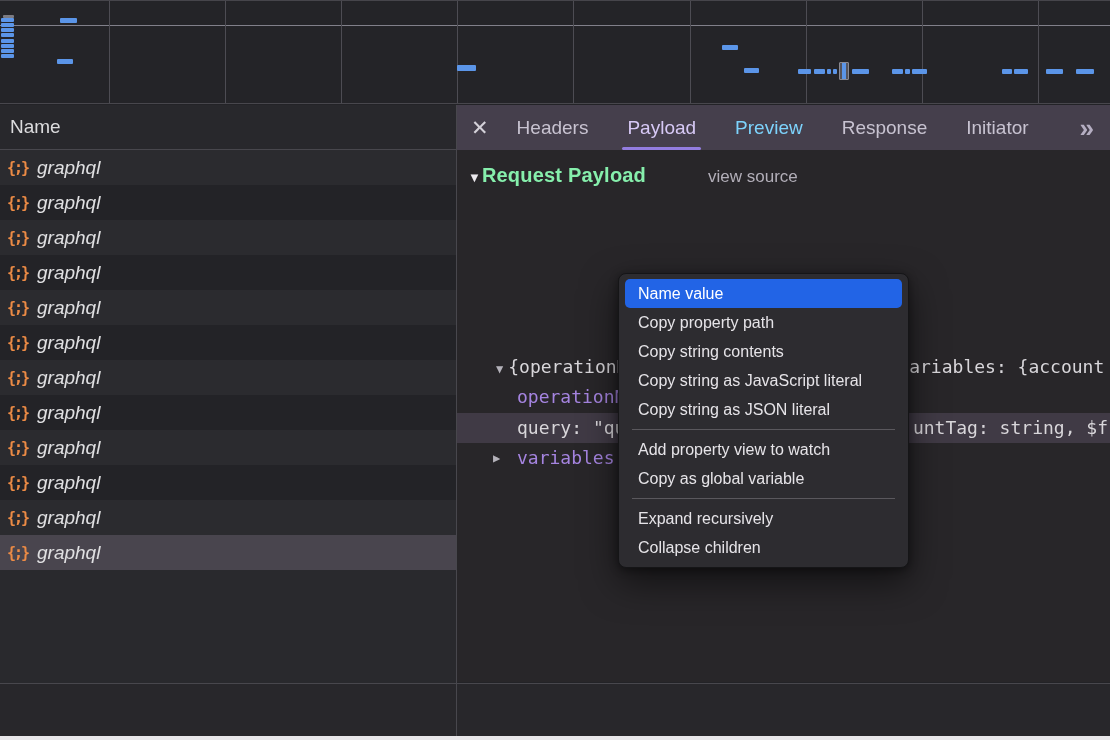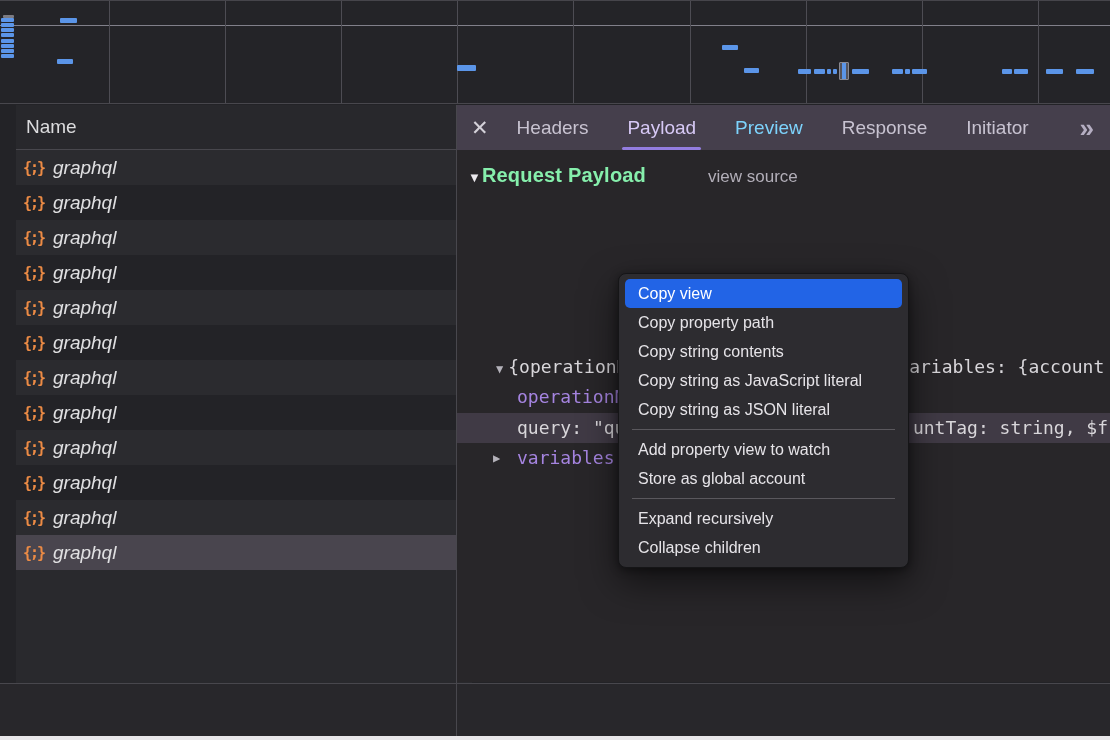--- a/index.html
+++ b/index.html
@@ -15,21 +15,21 @@
     position:absolute; left:0; top:0; width:1110px; height:104px;
     background:#242428; border-top:1px solid #46454b; border-bottom:1px solid #48474d;
   }
   .gridline { position:absolute; top:0; bottom:0; width:1px; background:#4d4c53; }
   .ov-hline { position:absolute; left:0; right:0; top:24px; height:1px; background:#81808a; }
   .wbar { position:absolute; border-radius:1px; }
   .wbar.marker { background:#55545c; border:1px solid #8b8a92; display:flex; align-items:center; justify-content:center; }
   .wbar.marker i { display:block; width:4px; height:100%; }
 
   
-  .list-panel { position:absolute; left:16px; top:105px; width:456px; height:578px; background:#29292d; }
+  .list-panel { position:absolute; left:0; top:105px; width:456px; height:578px; background:#29292d; }
   .list-header {
     height:45px; background:#28282c; border-bottom:1px solid #48474d;
     display:flex; align-items:center; padding-left:10px;
   }
   .list-header span { font-size:19px; color:#dcdcde; }
   .rows { position:absolute; left:0; right:0; top:45px; bottom:0; overflow:hidden; }
   .req-row { height:35px; display:flex; align-items:center; padding-left:7px; }
   .req-row .jicon {
     font-family:"DejaVu Sans Mono", monospace; font-size:15px; font-weight:bold;
     letter-spacing:-2px; width:30px; flex:0 0 30px;
@@ -221,26 +221,26 @@
         <span class="gut" style="position:absolute; left:36px;">▶</span>
         <span class="key" style="padding-left: 60px; display: inline-block; color: rgb(165, 132, 224);" id="varkey">variables</span>
       </div>
     </div>
   </div>
 
   <div class="bottom-bar"></div>
   <div class="bottom-strip"></div>
 
   <div class="menu" id="menu">
-      <div class="mi hl" style="background: rgb(34, 100, 230);">Copy view</div>
+      <div class="mi hl" style="background: rgb(34, 100, 230);">Name value</div>
       <div class="mi">Copy property path</div>
       <div class="mi">Copy string contents</div>
       <div class="mi">Copy string as JavaScript literal</div>
       <div class="mi">Copy string as JSON literal</div>
       <div class="msep"></div>
       <div class="mi">Add property view to watch</div>
-      <div class="mi">Store as global account</div>
+      <div class="mi">Copy as global variable</div>
       <div class="msep"></div>
       <div class="mi">Expand recursively</div>
       <div class="mi">Collapse children</div>
     </div>
 
 </div>
 
 </body></html>

